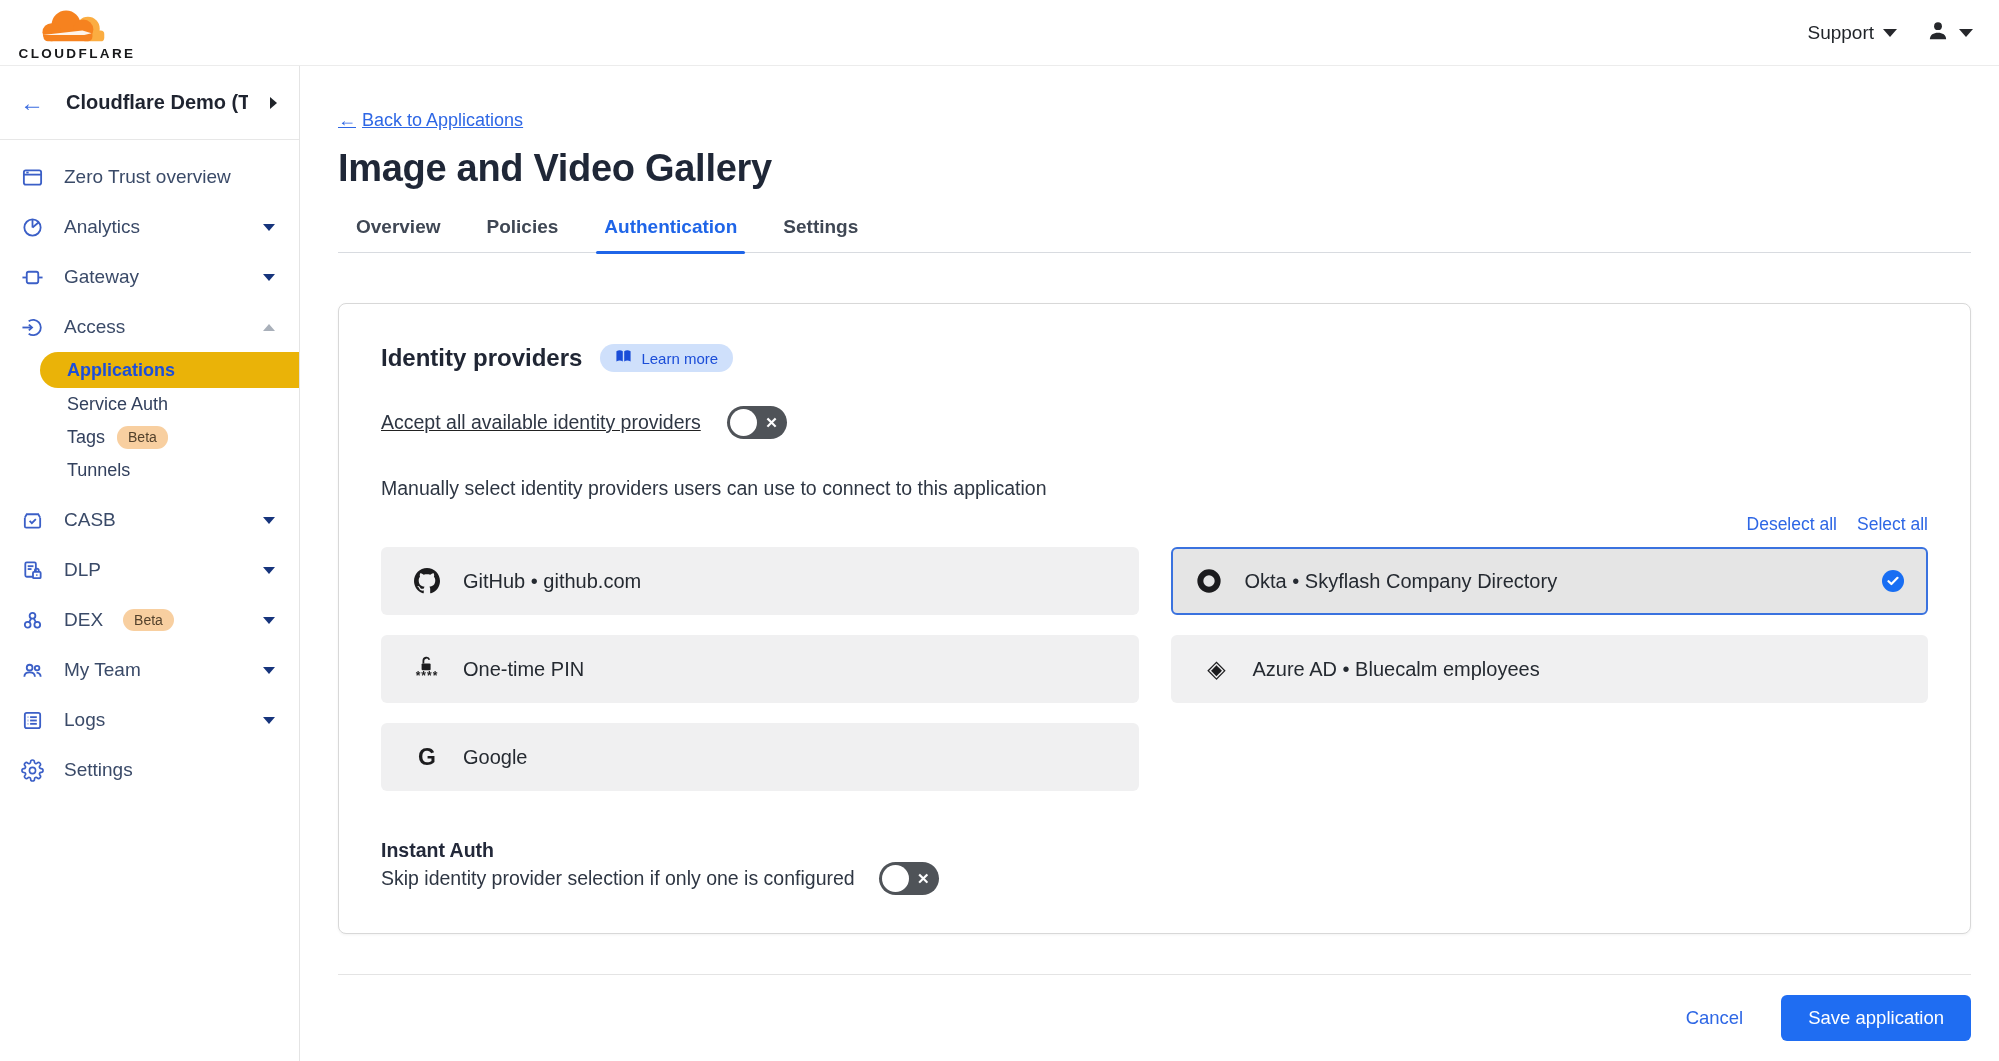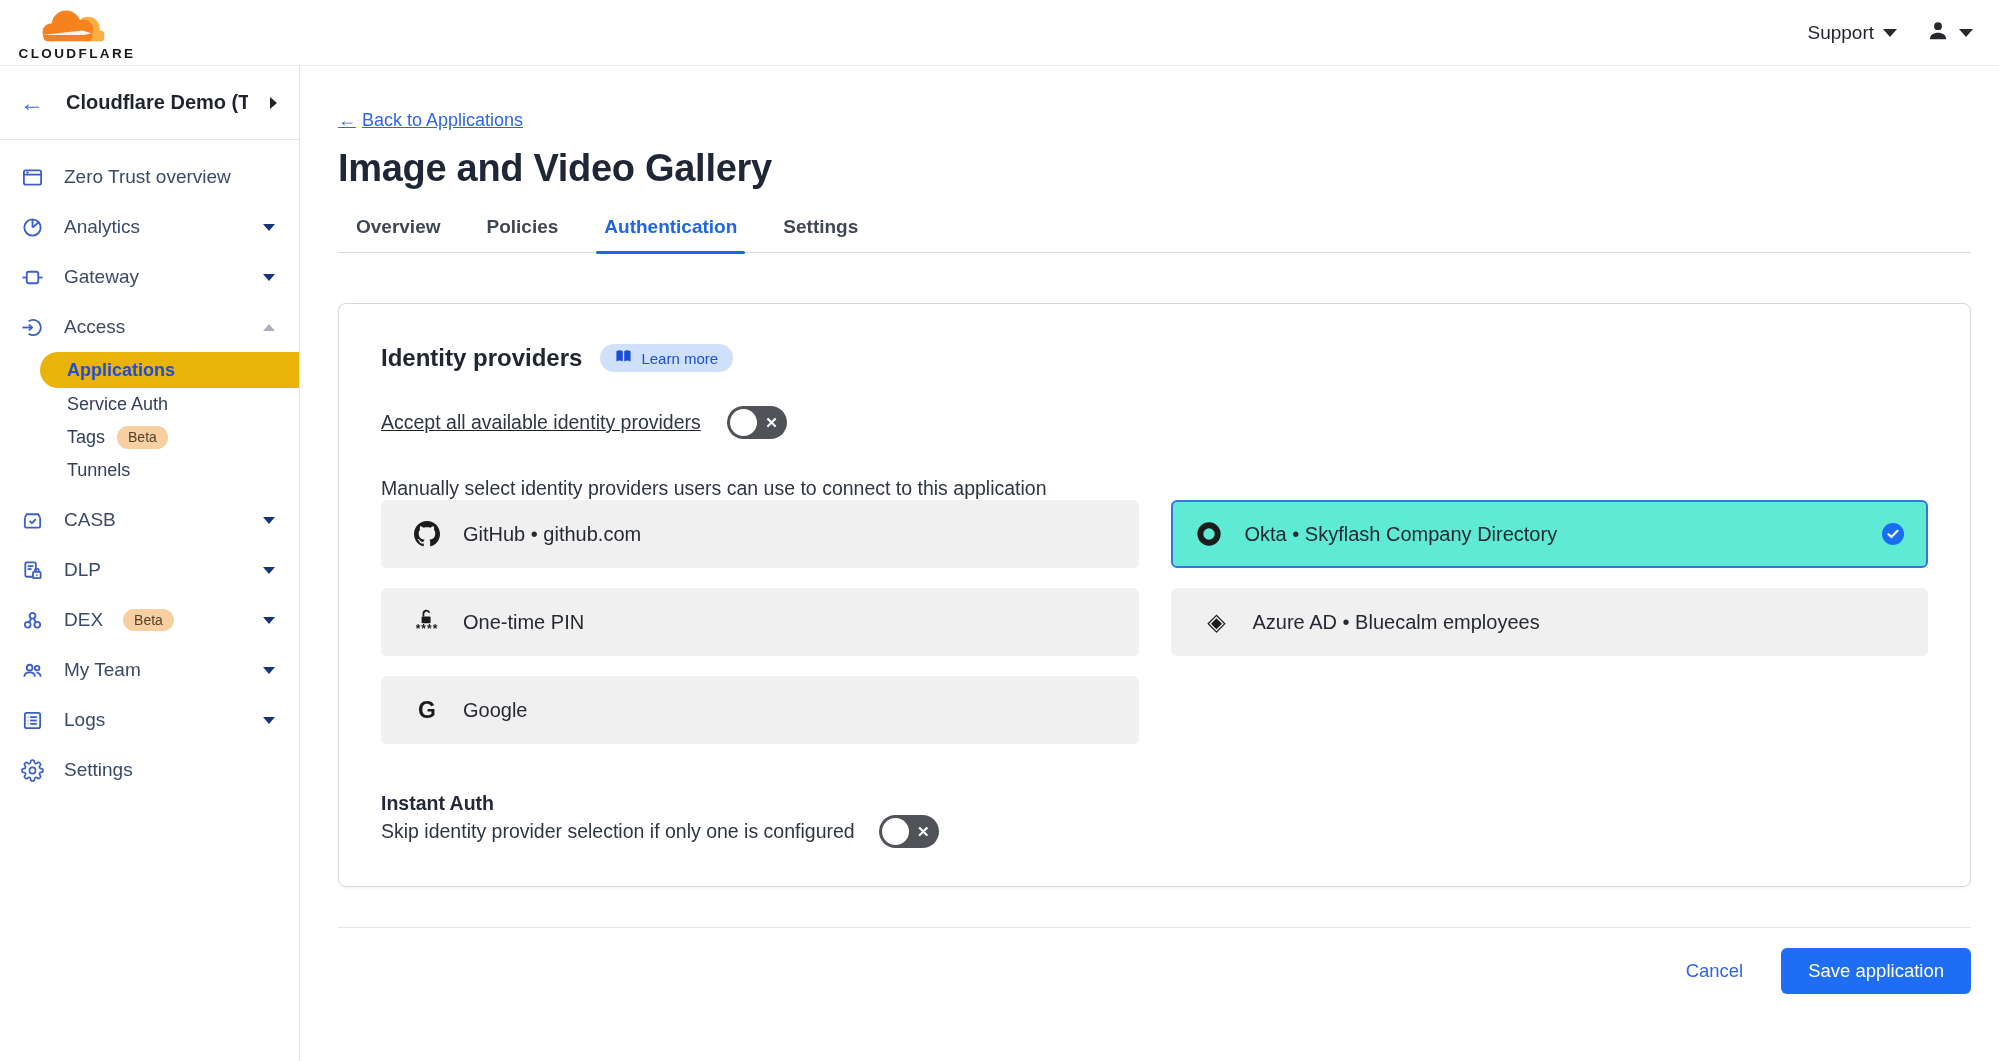--- a/index.html
+++ b/index.html
@@ -102,21 +102,21 @@
   .select-links { display:flex; justify-content:flex-end; gap:20px; margin:14px 0 12px; font-size:17.5px; }
   .select-links .lnk { color:#2e67e5; cursor:pointer; }
 
   .provider-grid { display:grid; grid-template-columns:1fr 1fr; column-gap:32px; row-gap:20px; }
   .tile {
     height:68px; background:#f0f0f1; border-radius:6px;
     display:flex; align-items:center; gap:22px; padding:0 32px;
     font-size:20px; color:#252a31; cursor:pointer;
   }
   .tile .picon { width:28px; display:flex; align-items:center; justify-content:center; flex:0 0 28px; }
-  .tile.selected { background:#5eead4; border:2px solid #3a72df; padding:0 22px; }
+  .tile.selected { background:#e5e5e5; border:2px solid #3a72df; padding:0 22px; }
   .tile .check { margin-left:auto; width:22px; height:22px; border-radius:50%; background:#186ef3; display:flex; align-items:center; justify-content:center; }
   .otp-icon { display:flex; flex-direction:column; align-items:center; line-height:1; }
   .otp-mask { font-size:12px; font-weight:800; letter-spacing:1px; color:#1c1c1e; margin-top:-1px; }
   .azure-glyph { font-size:24px; color:#1c1c1e; line-height:1; }
   .google-glyph { font-size:23px; font-weight:800; color:#1c1c1e; line-height:1; }
 
   .instant-heading { margin-top:48px; font-size:19.5px; font-weight:700; color:#23293a; }
   .instant-row { display:flex; align-items:center; gap:24px; margin-top:0; }
 
   .footer {
@@ -358,20 +358,24 @@
     <div class="toggle-row">
       <span class="toggle-label">Accept all available identity providers</span>
       <span class="toggle">
         <span class="knob"></span>
         <span class="xmark">✕</span>
       </span>
     </div>
 
     <div class="manual-text">Manually select identity providers users can use to connect to this application</div>
 
+    <div class="select-links">
+      <span class="lnk">Deselect all</span>
+      <span class="lnk">Select all</span>
+    </div>
 
     <div class="provider-grid">
 
       <div class="tile">
         <span class="picon">
           <svg width="26" height="26" viewBox="0 0 24 24" fill="#1c1c1e">
             <path d="M12 0C5.37 0 0 5.37 0 12c0 5.3 3.438 9.8 8.205 11.387.6.113.82-.26.82-.577 0-.285-.01-1.04-.015-2.04-3.338.724-4.042-1.61-4.042-1.61-.546-1.387-1.333-1.757-1.333-1.757-1.09-.745.082-.73.082-.73 1.205.085 1.838 1.238 1.838 1.238 1.07 1.834 2.807 1.304 3.492.997.108-.776.417-1.305.76-1.605-2.665-.3-5.466-1.332-5.466-5.93 0-1.31.465-2.38 1.235-3.22-.135-.303-.54-1.523.105-3.176 0 0 1.005-.322 3.3 1.23.96-.267 1.98-.399 3-.405 1.02.006 2.04.138 3 .405 2.28-1.552 3.285-1.23 3.285-1.23.645 1.653.24 2.873.12 3.176.765.84 1.23 1.91 1.23 3.22 0 4.61-2.805 5.625-5.475 5.92.42.36.81 1.096.81 2.22 0 1.605-.015 2.896-.015 3.286 0 .315.21.69.825.57C20.565 21.795 24 17.295 24 12c0-6.63-5.37-12-12-12z"></path>
           </svg>
         </span>
         <span>GitHub • github.com</span>

